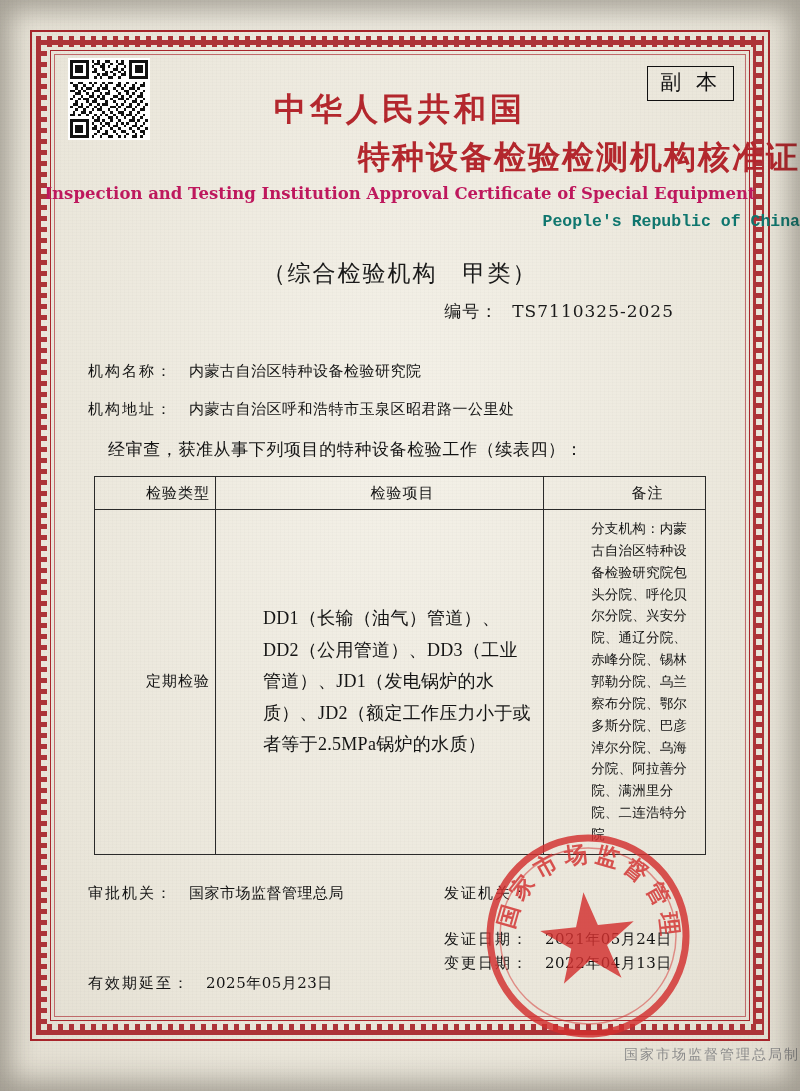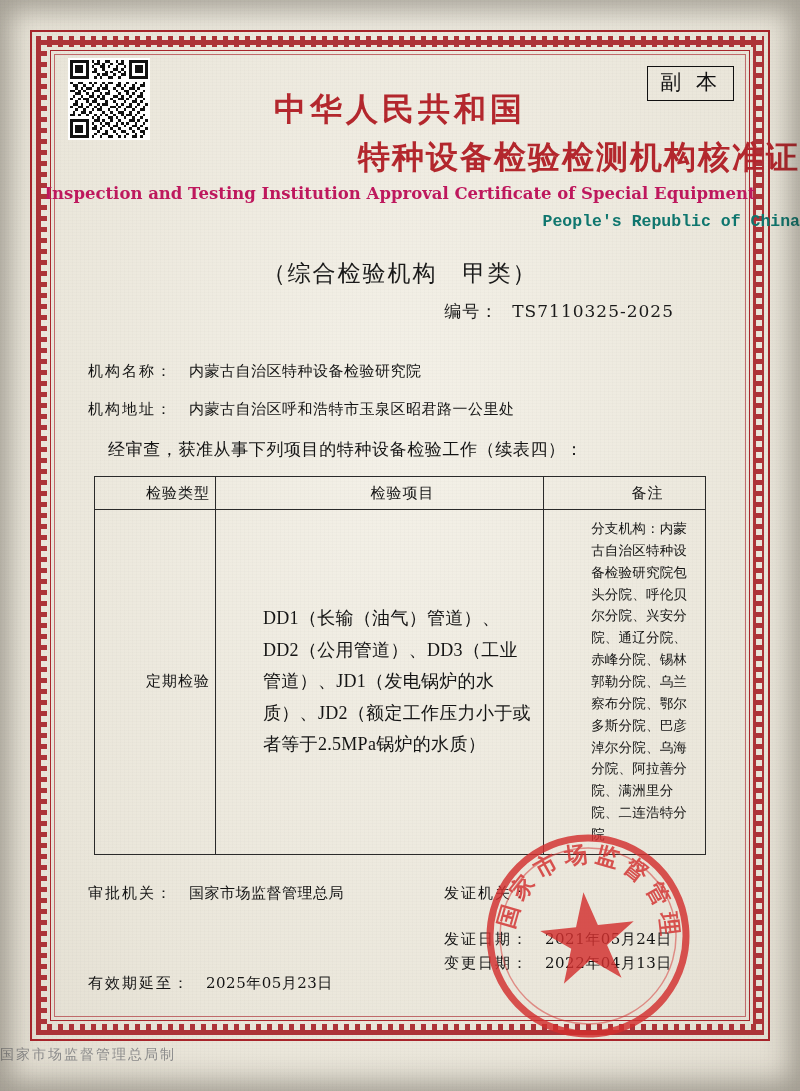--- a/index.html
+++ b/index.html
@@ -263,21 +263,21 @@
   .b-issue    { top: 884px; left: 444px; }
   .b-valid    { top: 930px; left: 88px; }
   .b-issuedate{ top: 930px; left: 444px; }
   .b-extend   { top: 974px; left: 88px; }
   .b-change   { top: 954px; left: 444px; }
 
   .footer-note {
     position: absolute;
     top: 1046px;
     left: 0; right: 0;
-    text-align: left;
+    text-align: right;
     font-family: Liberation Serif, serif;
     font-size: 14px;
     color: #8d8d8d;
     letter-spacing: 2px;
     z-index: 4;
   }
 
   
   .seal {
     position: absolute;

